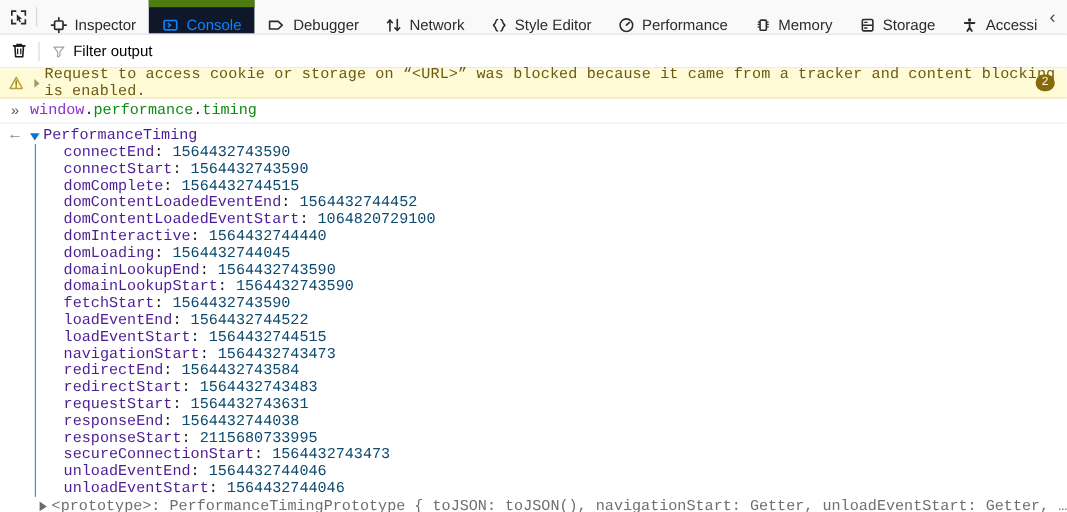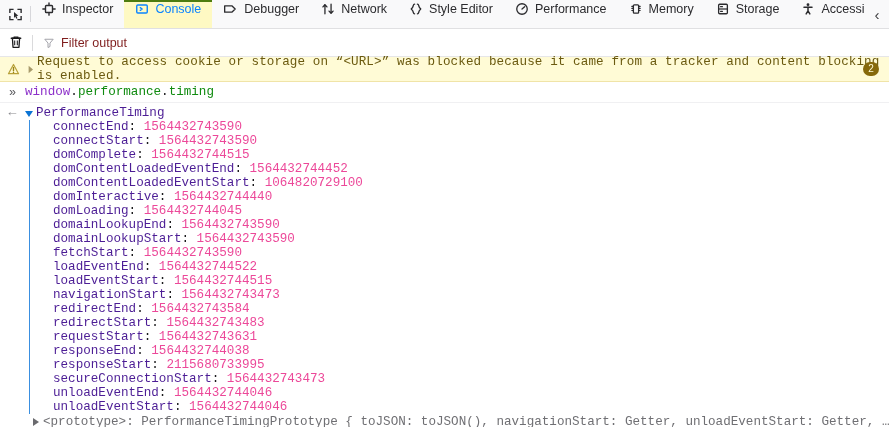--- a/index.html
+++ b/index.html
@@ -23,32 +23,32 @@
     display: flex; align-items: center; justify-content: center;
     width: 30px; flex: 0 0 30px;
   }
   .tb-sep {
     width: 1px; background: #d7d7db;
     margin: 6px 0;
     flex: 0 0 1px;
   }
   .tabs { display: flex; align-items: stretch; flex: 1 1 auto; overflow: hidden; }
   .tab {
-    display: flex; align-items: flex-start; gap: 6px;
+    display: flex; align-items: flex-end; gap: 6px;
     padding: 0 11px;
     font-size: 12.5px;
     color: #2b2b2e;
     border-top: 2px solid transparent;
     position: relative;
   }
   .tab .ticon { display: flex; align-items: center; }
   .tab.active {
     color: #0a84ff;
-    border-top: 2px solid #4d7c0f;
-    background: #fef9c3;
+    border-top: 6px solid #4d7c0f;
+    background: #0f172a;
   }
   .tab.active .ticon svg * { stroke: #0a84ff; fill: none; }
   .tb-overflow {
     display: flex; align-items: center; justify-content: center;
     width: 24px; flex: 0 0 24px; color: #3d3d3f;
     font-size: 15px;
   }
 
   
   .filterbar {
@@ -57,21 +57,21 @@
     background: #ffffff;
     border-bottom: 1px solid #e6e6e8;
   }
   .trash { width: 32px; display: flex; align-items: center; justify-content: center; }
   .fb-sep { width: 1px; height: 16px; background: #dadadc; }
   .filter-input {
     display: flex; align-items: center; gap: 6px;
     padding-left: 10px; flex: 1 1 auto;
   }
   .filter-ph {
-    font-size: 12.5px; color: #7f1d1d;
+    font-size: 12.5px; color: #000000;
     font-family: "Liberation Sans", sans-serif;
   }
 
   
   .console {
     font-family: "Liberation Mono", monospace;
     font-size: 12.6px;
     line-height: 14px;
   }
 
@@ -156,21 +156,21 @@
   }
   .prop-row {
     display: flex;
     padding-left: 23px;
     height: 14px;
     align-items: center;
     white-space: pre;
   }
   .prop-key { color: #4c1d95; }
   .prop-colon { color: #1b1b1d; }
-  .prop-val { color: #ec4899; }
+  .prop-val { color: #0c4a6e; }
 
   .proto-row {
     display: flex; align-items: center;
     padding-left: 4px;
     height: 15px;
     white-space: pre;
   }
   .proto-twisty-box { width: 14px; display: flex; align-items: center; justify-content: center; }
   .proto-text { color: #6f6f73; }
 </style>

